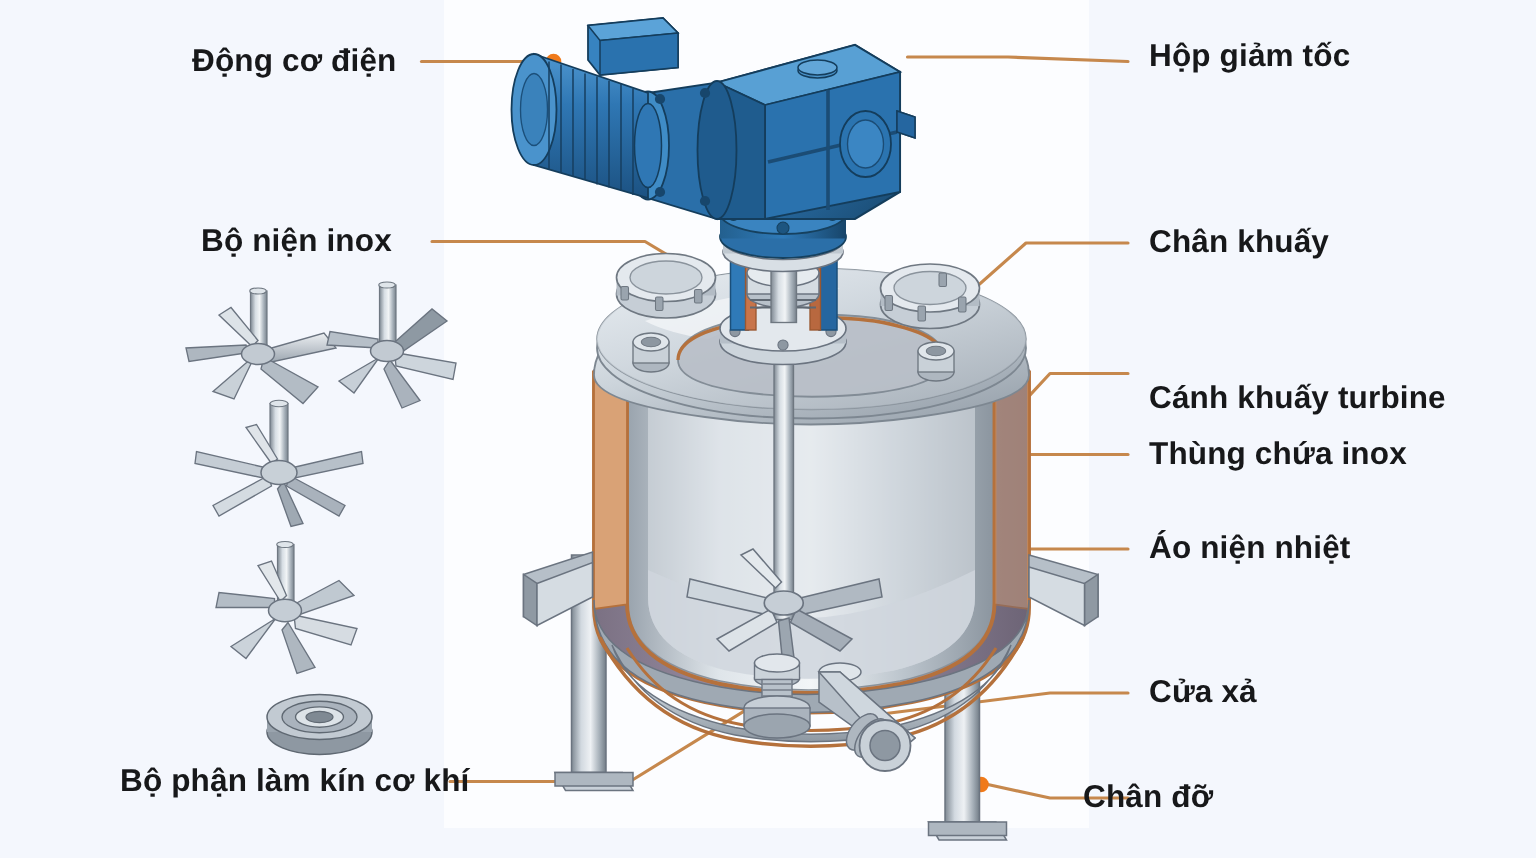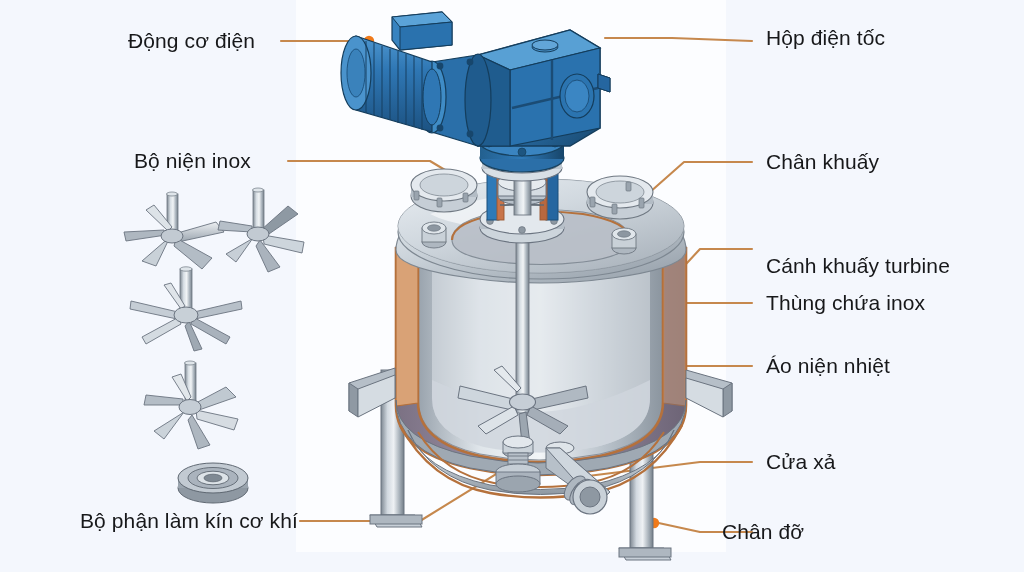--- a/index.html
+++ b/index.html
@@ -14,20 +14,21 @@
   #stage svg{display:block;width:1024px;height:572px;}
 
   .lbl{
     position:absolute;
     color:#17181a;
     font-size:21px;
     line-height:1.12;
     white-space:nowrap;
     letter-spacing:.1px;
     font-family:"Liberation Sans","DejaVu Sans",sans-serif;
+    font-weight:bold;
   }
   .lbl-left{text-align:right;}
 </style>
 </head>
 <body>
 
 <div id="stage">
 <svg viewBox="0 0 1024 572" xmlns="http://www.w3.org/2000/svg">
   <defs>
     <linearGradient id="steelV" x1="0" y1="0" x2="1" y2="0">
@@ -440,21 +441,21 @@
     <path d="M392,17 L442,12 L452,22 L400,27 Z" fill="#5ba3d8" stroke="#143d5c" stroke-width="1"></path>
     <path d="M400,27 L452,22 L452,45 L400,50 Z" fill="#2a72ae" stroke="#143d5c" stroke-width="1"></path>
 
     <ellipse cx="432" cy="97" rx="9" ry="28" fill="#2f77b4" stroke="#143d5c" stroke-width="1"></ellipse>
   </g>
 
 </svg>
 </div>
 
 <div class="lbl lbl-left" style="left:128px; top:29px;">Động cơ điện</div>
-<div class="lbl" style="left:766px; top:26px;">Hộp điện tốc</div>
+<div class="lbl" style="left:766px; top:26px;">Hộp giảm tốc</div>
 
 <div class="lbl lbl-left" style="left:134px; top:149px;">Bộ niện inox</div>
 
 <div class="lbl" style="left:766px; top:150px;">Chân khuấy</div>
 <div class="lbl" style="left:766px; top:254px;">Cánh khuấy turbine</div>
 <div class="lbl" style="left:766px; top:291px;">Thùng chứa inox</div>
 <div class="lbl" style="left:766px; top:354px;">Áo niện nhiệt</div>
 <div class="lbl" style="left:766px; top:450px;">Cửa xả</div>
 <div class="lbl" style="left:722px; top:520px;">Chân đỡ</div>
 

